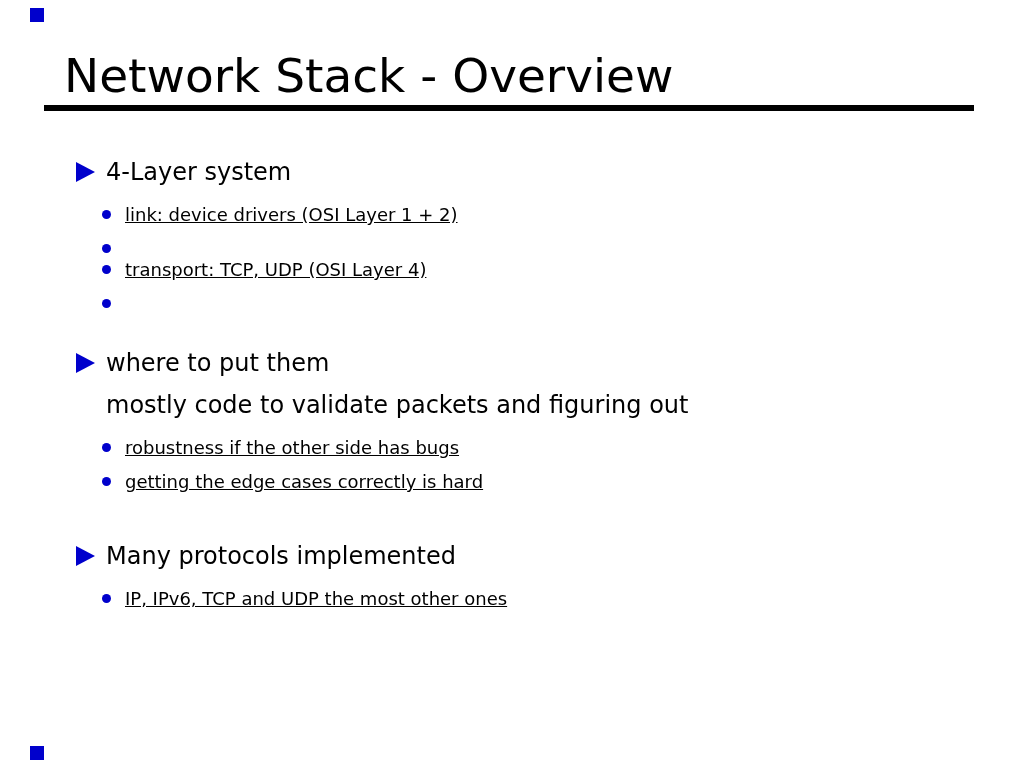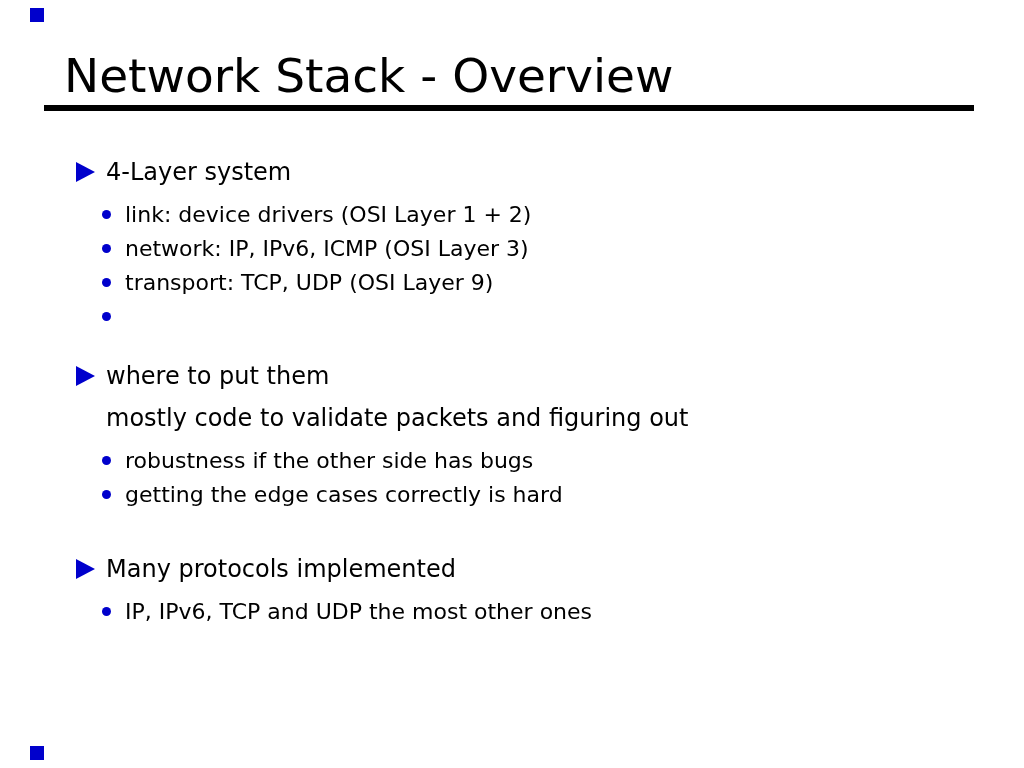--- a/index.html
+++ b/index.html
@@ -71,24 +71,25 @@
   .heading-line { white-space: nowrap; }
 
   .sub-list {
     list-style: none;
     margin: 5px 0 0 26px;
     padding: 0;
   }
   .sub-item {
     display: flex;
     align-items: flex-start;
-    font-size: 22px;
+    font-size: 18px;
     line-height: 34px;
     color: #000000;
     white-space: nowrap;
+    text-decoration: underline;
   }
   .dot-icon {
     flex: 0 0 auto;
     width: 9px;
     height: 9px;
     border-radius: 50%;
     background: var(--accent, #0000CC);
     margin-top: 12px;
     margin-right: 14px;
   }
@@ -113,25 +114,24 @@
           <div class="heading-line">4-Layer system</div>
         </div>
       </div>
       <ul class="sub-list">
         <li class="sub-item">
           <span class="dot-icon"></span>
           <span>link: device drivers (OSI Layer 1 + 2)</span>
         </li>
         <li class="sub-item">
           <span class="dot-icon"></span>
-          <span>network: IP, IPv6, ICMP (OSI Layer 3)</span>
         </li>
         <li class="sub-item">
           <span class="dot-icon"></span>
-          <span>transport: TCP, UDP (OSI Layer 9)</span>
+          <span>transport: TCP, UDP (OSI Layer 4)</span>
         </li>
         <li class="sub-item">
           <span class="dot-icon"></span>
         </li>
       </ul>
     </section>
 
     <section class="block2">
       <div class="heading-row">
         <span class="tri-icon"></span>

